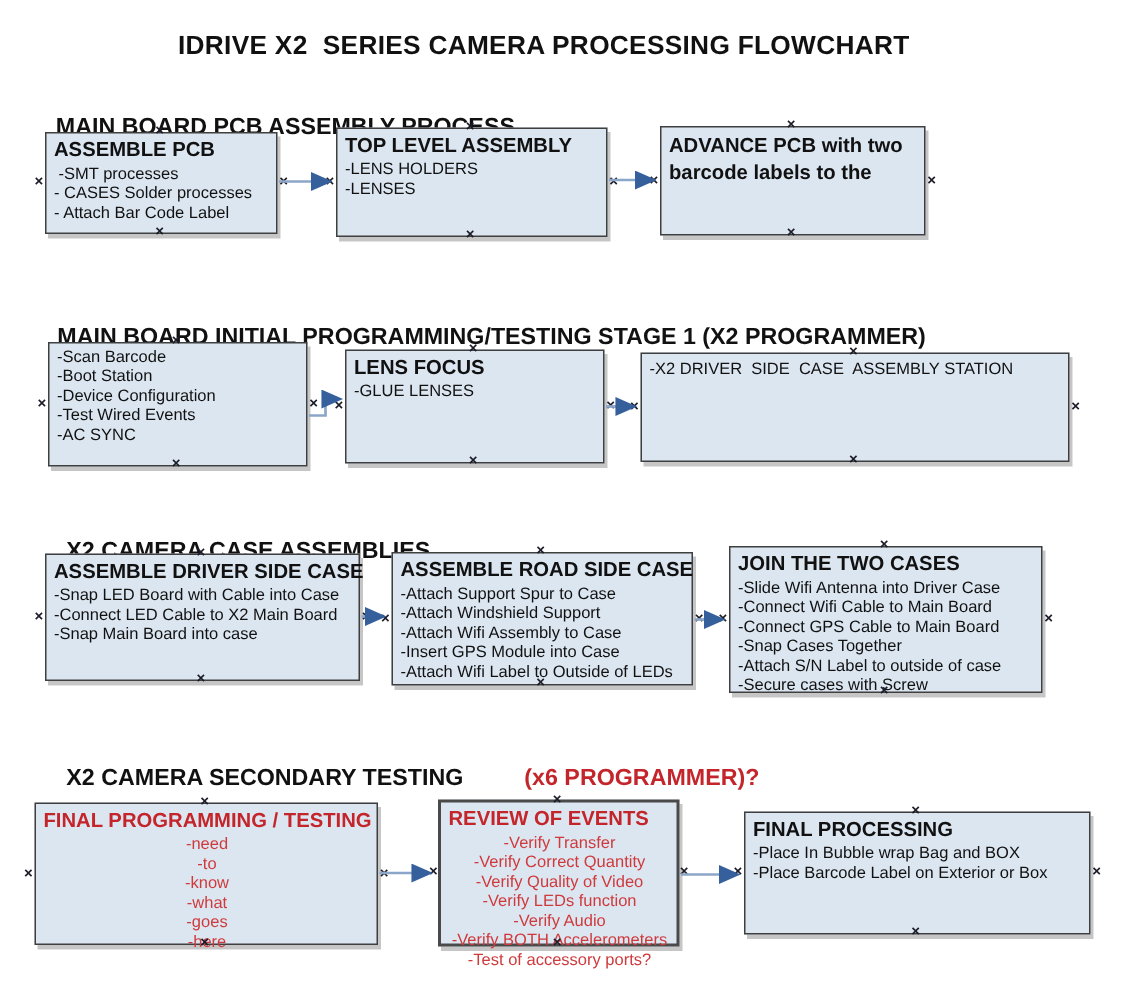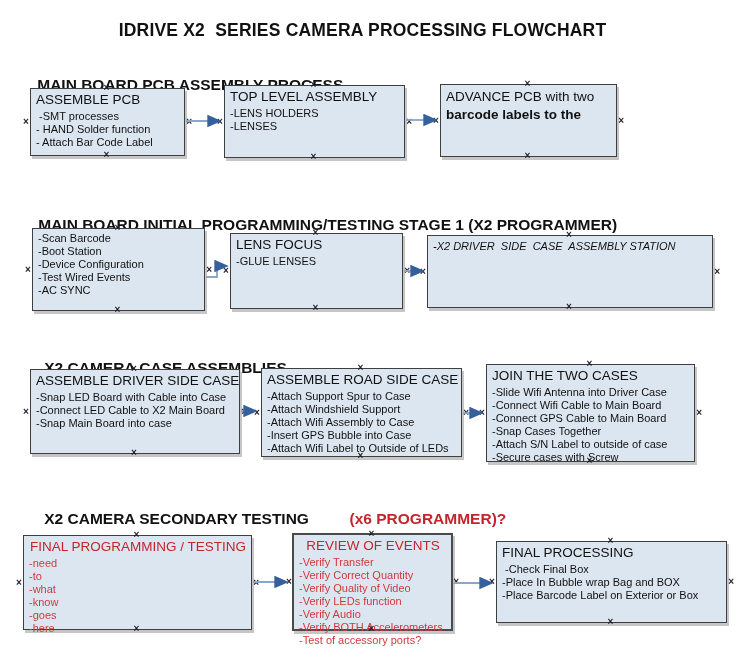--- a/index.html
+++ b/index.html
@@ -17,28 +17,28 @@
   }
   .section-heading .red-part{color:var(--red-header,#c4252b);margin-left:32px;}
   .flow-box{
     position:absolute;background:var(--box-fill,#dce6f1);
     border:1px solid var(--box-border,#3f3f3f);
     box-shadow:2px 3px 0 rgba(128,128,128,.45);
     padding:3px 4px 0 5px;box-sizing:border-box;
   }
   .flow-box.thick{border-width:2px;border-color:#4a4a4a;}
   .box-title{
-    font-size:13.5px;font-weight:normal;line-height:16px;margin-bottom:2px;
+    font-size:13.5px;font-weight:bold;line-height:16px;margin-bottom:2px;
     white-space:pre;
   }
   .item{font-size:11px;line-height:13px;white-space:pre;}
-  .flow-box.red .box-title{color:var(--red-header,#c4252b);text-align:center;}
-  .flow-box.red .item{color:var(--red-item,#cf3a3c);}
+  .flow-box.red .box-title{color:var(--red-header,#c4252b);}
+  .flow-box.red .item{color:var(--red-item,#cf3a3c);text-align:center;}
   .flow-box.bold-items .item{font-size:13.5px;font-weight:bold;line-height:18px;}
-  .flow-box.spread .item{line-height:15px;font-style:italic;}
+  .flow-box.spread .item{line-height:15px;}
   .handle{
     position:absolute;font-size:10px;line-height:6px;color:#1c1c28;
     font-weight:bold;pointer-events:none;
   }
   .handle.h-top{top:-4px;left:calc(50% - 4px);}
   .handle.h-bottom{bottom:-3px;left:calc(50% - 4px);}
   .handle.h-left{left:-8px;top:calc(50% - 3px);}
   .handle.h-right{right:-8px;top:calc(50% - 3px);}
   #connectors{position:absolute;left:0;top:0;pointer-events:none;}
   #connectors path.link{
@@ -62,21 +62,21 @@
     <span>X2 CAMERA CASE ASSEMBLIES</span>
   </div>
   <div class="section-heading" style="left:27px;top:492px">
     <span>X2 CAMERA SECONDARY TESTING </span><span class="red-part"> (x6 PROGRAMMER)?</span>
   </div>
 
   <div class="flow-box" style="left:30px;top:88px;width:155px;height:68px">
     <div class="box-title">ASSEMBLE PCB</div>
     <div class="box-items">
         <div class="item"> -SMT processes</div>
-        <div class="item">- HAND Solder function</div>
+        <div class="item">- CASES Solder processes</div>
         <div class="item">- Attach Bar Code Label</div>
       </div>
   <span class="handle h-top">×</span>
       <span class="handle h-bottom">×</span>
       <span class="handle h-left">×</span>
       <span class="handle h-right">×</span>
     </div>
   <div class="flow-box" style="left:224px;top:85px;width:181px;height:73px">
     <div class="box-title">TOP LEVEL ASSEMBLY</div>
     <div class="box-items">
@@ -143,21 +143,21 @@
       <span class="handle h-bottom">×</span>
       <span class="handle h-left">×</span>
       <span class="handle h-right">×</span>
     </div>
   <div class="flow-box" style="left:261px;top:368px;width:201px;height:89px">
     <div class="box-title">ASSEMBLE ROAD SIDE CASE</div>
     <div class="box-items">
         <div class="item">-Attach Support Spur to Case</div>
         <div class="item">-Attach Windshield Support</div>
         <div class="item">-Attach Wifi Assembly to Case</div>
-        <div class="item">-Insert GPS Bubble into Case</div>
+        <div class="item">-Insert GPS Module into Case</div>
         <div class="item">-Attach Wifi Label to Outside of LEDs</div>
       </div>
   <span class="handle h-top">×</span>
       <span class="handle h-bottom">×</span>
       <span class="handle h-left">×</span>
       <span class="handle h-right">×</span>
     </div>
   <div class="flow-box" style="left:486px;top:364px;width:209px;height:98px">
     <div class="box-title">JOIN THE TWO CASES</div>
     <div class="box-items">
@@ -172,22 +172,22 @@
       <span class="handle h-bottom">×</span>
       <span class="handle h-left">×</span>
       <span class="handle h-right">×</span>
     </div>
 
   <div class="flow-box red" style="left:23px;top:535px;width:229px;height:95px">
     <div class="box-title">FINAL PROGRAMMING / TESTING</div>
     <div class="box-items">
         <div class="item">-need</div>
         <div class="item">-to</div>
+        <div class="item">-know</div>
         <div class="item">-what</div>
-        <div class="item">-know</div>
         <div class="item">-goes</div>
         <div class="item">-here</div>
       </div>
   <span class="handle h-top">×</span>
       <span class="handle h-bottom">×</span>
       <span class="handle h-left">×</span>
       <span class="handle h-right">×</span>
     </div>
   <div class="flow-box red thick" style="left:292px;top:533px;width:161px;height:98px">
     <div class="box-title">REVIEW OF EVENTS</div>
@@ -201,21 +201,20 @@
         <div class="item">-Test of accessory ports?</div>
       </div>
   <span class="handle h-top">×</span>
       <span class="handle h-bottom">×</span>
       <span class="handle h-left">×</span>
       <span class="handle h-right">×</span>
     </div>
   <div class="flow-box" style="left:496px;top:541px;width:231px;height:82px">
     <div class="box-title">FINAL PROCESSING</div>
     <div class="box-items">
-        <div class="item"> -Check Final Box</div>
         <div class="item">-Place In Bubble wrap Bag and BOX</div>
         <div class="item">-Place Barcode Label on Exterior or Box</div>
       </div>
   <span class="handle h-top">×</span>
       <span class="handle h-bottom">×</span>
       <span class="handle h-left">×</span>
       <span class="handle h-right">×</span>
     </div>
 
   <svg id="connectors" width="747" height="662">

